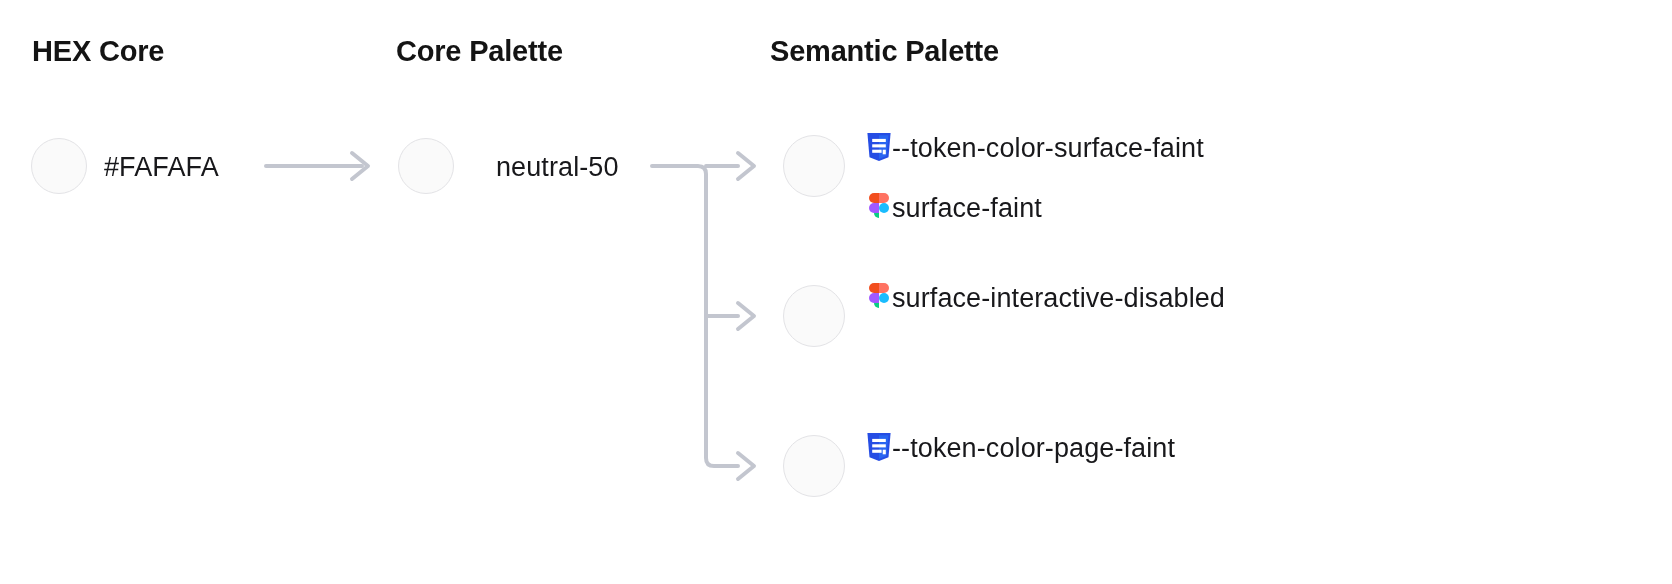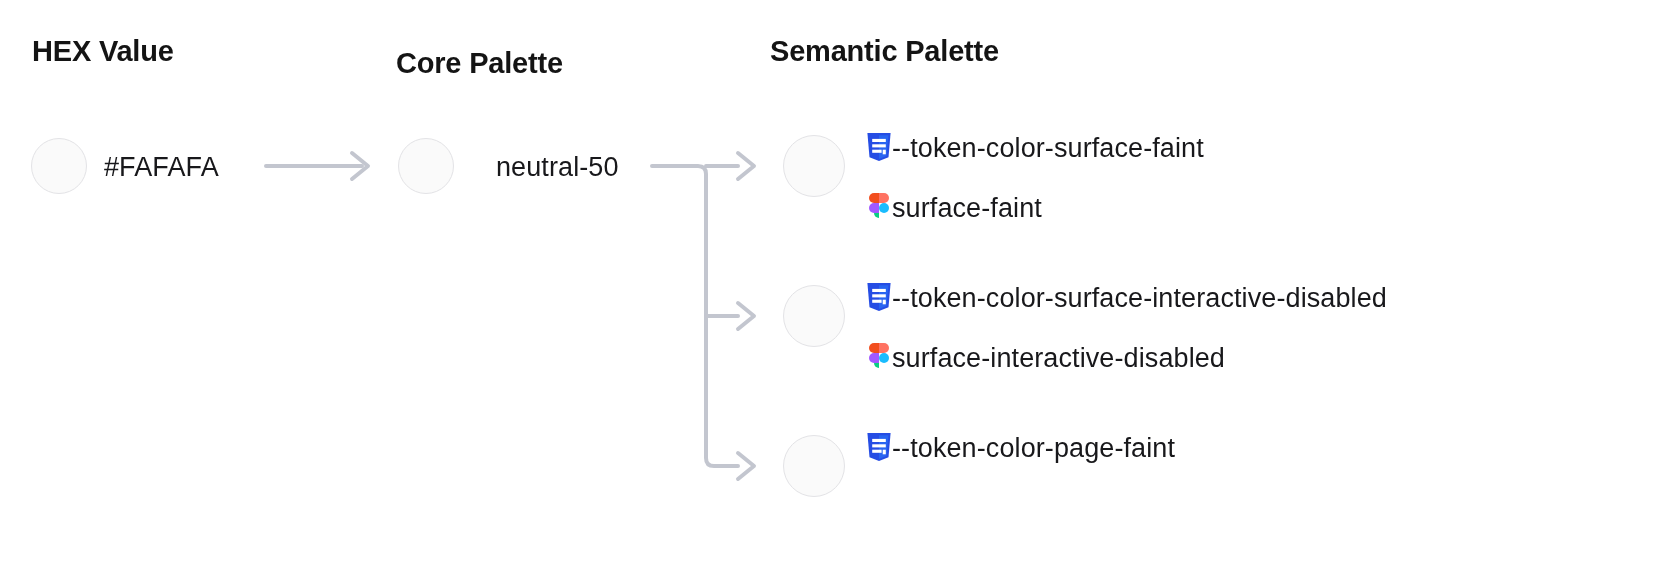--- a/index.html
+++ b/index.html
@@ -23,21 +23,21 @@
   .col-heading {
     position: absolute;
     font-size: 29px;
     font-weight: 700;
     color: #141414;
     letter-spacing: -0.2px;
     white-space: nowrap;
     line-height: 1;
   }
   #hd-hex   { left: 32px;  top: 37px; }
-  #hd-core  { left: 396px; top: 37px; margin-top: 12px; }
+  #hd-core  { left: 396px; top: 37px; }
   #hd-sem   { left: 770px; top: 37px; }
 
   
   .swatch {
     position: absolute;
     border-radius: 50%;
     box-sizing: border-box;
     border: 1px solid #E3E3E6;
   }
   .swatch-sm { width: 56px; height: 56px; }
@@ -101,21 +101,21 @@
     flex: 0 0 26px;
     display: block;
   }
   .icon-box svg { display: block; }
 </style>
 </head>
 <body>
 
 <div id="stage">
 
-  <div class="col-heading" id="hd-hex">HEX Value</div>
+  <div class="col-heading" id="hd-hex">HEX Core</div>
   <div class="col-heading" id="hd-core">Core Palette</div>
   <div class="col-heading" id="hd-sem">Semantic Palette</div>
 
   <div class="swatch swatch-sm" id="sw-hex" style="background-color: rgb(250, 250, 250);"></div>
   <div class="swatch swatch-sm" id="sw-core" style="background-color: rgb(250, 250, 250);"></div>
   <div class="swatch swatch-lg" id="sw-s1" style="background-color: rgb(250, 250, 250);"></div>
   <div class="swatch swatch-lg" id="sw-s2" style="background-color: rgb(250, 250, 250);"></div>
   <div class="swatch swatch-lg" id="sw-s3" style="background-color: rgb(250, 250, 250);"></div>
 
   <div class="value-label" id="lbl-hex">#FAFAFA</div>
@@ -168,54 +168,41 @@
           <path d="M5 20 H10 V25 A5 5 0 0 1 5 20 Z" fill="#0ACF83"></path>
         </svg>
       </span>
       <span class="sem-text">surface-faint</span>
     </div>
   </div>
 
   <div class="sem-row" id="row-2">
     <div class="sem-line">
       <span class="icon-box">
+        <svg width="26" height="30" viewBox="0 0 20 30" xmlns="http://www.w3.org/2000/svg">
+          <path d="M5 0 H10 V10 H5 A5 5 0 0 1 5 0 Z" fill="#F24E1E"></path>
+          <path d="M10 0 H15 A5 5 0 0 1 15 10 H10 Z" fill="#FF7262"></path>
+          <path d="M5 10 H10 V20 H5 A5 5 0 0 1 5 10 Z" fill="#A259FF"></path>
+          <circle cx="15" cy="15" r="5" fill="#1ABCFE"></circle>
+          <path d="M5 20 H10 V25 A5 5 0 0 1 5 20 Z" fill="#0ACF83"></path>
+        </svg>
+      </span>
+      <span class="sem-text">surface-interactive-disabled</span>
+    </div>
+  </div>
+
+  <div class="sem-row" id="row-3">
+    <div class="sem-line">
+      <span class="icon-box">
         <svg width="26" height="30" viewBox="0 0 26 30" xmlns="http://www.w3.org/2000/svg">
           <path d="M1.4 0 L24.6 0 L22.5 24.2 L13 27.9 L3.5 24.2 Z" fill="#264DE4"></path>
           <path d="M13 2.2 L13 25.9 L20.6 22.9 L22.4 2.2 Z" fill="#2965F1"></path>
           <rect x="6.2" y="5.9" width="13.6" height="3.1" fill="#FFFFFF"></rect>
           <rect x="6.2" y="11.3" width="13.6" height="3.1" fill="#FFFFFF"></rect>
           <rect x="6.2" y="16.7" width="9.4" height="3.1" fill="#FFFFFF"></rect>
           <rect x="16.7" y="16.7" width="3.1" height="4.6" fill="#FFFFFF"></rect>
         </svg>
       </span>
-      <span class="sem-text">--token-color-surface-interactive-disabled</span>
-    </div>
-    <div class="sem-line">
-      <span class="icon-box">
-        <svg width="26" height="30" viewBox="0 0 20 30" xmlns="http://www.w3.org/2000/svg">
-          <path d="M5 0 H10 V10 H5 A5 5 0 0 1 5 0 Z" fill="#F24E1E"></path>
-          <path d="M10 0 H15 A5 5 0 0 1 15 10 H10 Z" fill="#FF7262"></path>
-          <path d="M5 10 H10 V20 H5 A5 5 0 0 1 5 10 Z" fill="#A259FF"></path>
-          <circle cx="15" cy="15" r="5" fill="#1ABCFE"></circle>
-          <path d="M5 20 H10 V25 A5 5 0 0 1 5 20 Z" fill="#0ACF83"></path>
-        </svg>
-      </span>
-      <span class="sem-text">surface-interactive-disabled</span>
+      <span class="sem-text">--token-color-page-faint</span>
     </div>
   </div>
 
-  <div class="sem-row" id="row-3">
-    <div class="sem-line">
-      <span class="icon-box">
-        <svg width="26" height="30" viewBox="0 0 26 30" xmlns="http://www.w3.org/2000/svg">
-          <path d="M1.4 0 L24.6 0 L22.5 24.2 L13 27.9 L3.5 24.2 Z" fill="#264DE4"></path>
-          <path d="M13 2.2 L13 25.9 L20.6 22.9 L22.4 2.2 Z" fill="#2965F1"></path>
-          <rect x="6.2" y="5.9" width="13.6" height="3.1" fill="#FFFFFF"></rect>
-          <rect x="6.2" y="11.3" width="13.6" height="3.1" fill="#FFFFFF"></rect>
-          <rect x="6.2" y="16.7" width="9.4" height="3.1" fill="#FFFFFF"></rect>
-          <rect x="16.7" y="16.7" width="3.1" height="4.6" fill="#FFFFFF"></rect>
-        </svg>
-      </span>
-      <span class="sem-text">--token-color-page-faint</span>
-    </div>
-  </div>
-
 </div>
 
 </body></html>

